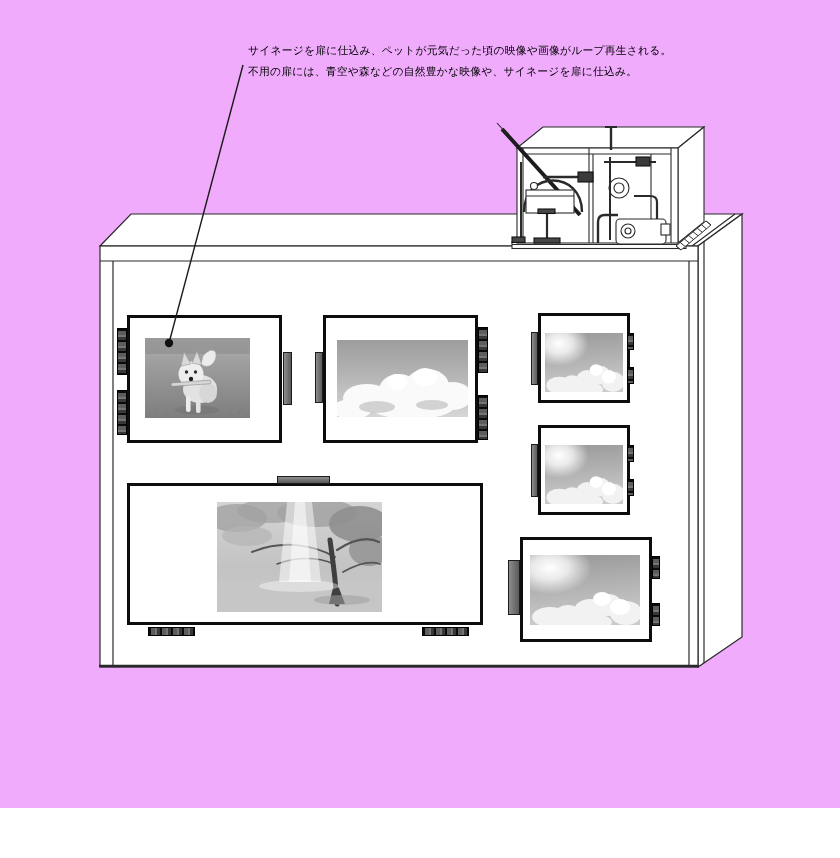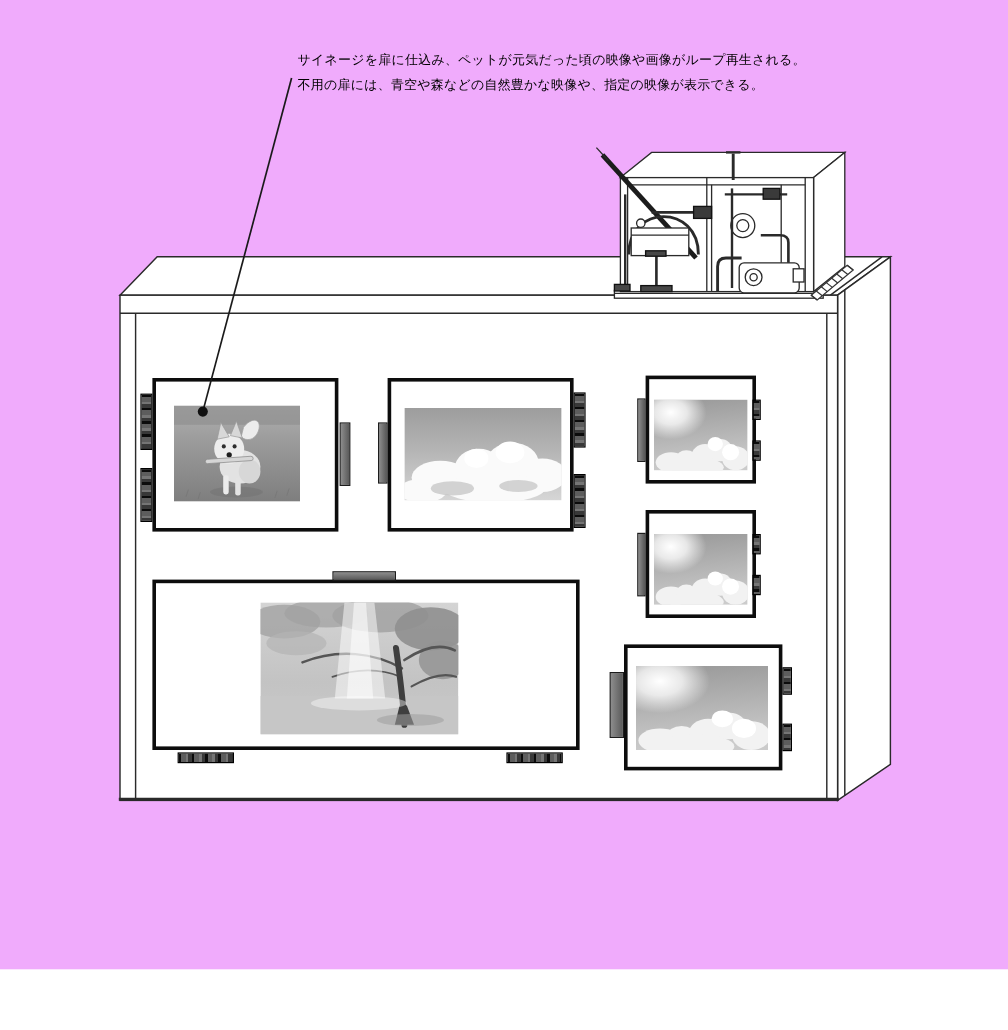--- a/index.html
+++ b/index.html
@@ -55,21 +55,21 @@
   .door-bottom-right .hinge-1{left:129px;top:16px;width:8px;height:23px;}
   .door-bottom-right .hinge-2{left:129px;top:63px;width:8px;height:23px;}
 </style>
 </head>
 <body>
 
 <div class="stage">
 
   <div class="annotation">
     <div>サイネージを扉に仕込み、ペットが元気だった頃の映像や画像がループ再生される。</div>
-    <div>不用の扉には、青空や森などの自然豊かな映像や、指定の映像が表示できる。</div>
+    <div>不用の扉には、青空や森などの自然豊かな映像や、サイネージを扉に仕込み。</div>
   </div>
 
   <svg class="structure-svg" width="840" height="858" viewBox="0 0 840 858">
     <defs>
       <linearGradient id="grSky" x1="0" y1="0" x2="0.15" y2="1">
         <stop offset="0" stop-color="#989898"></stop>
           <stop offset="1" stop-color="#cbcbcb"></stop>
       </linearGradient>
       <radialGradient id="grSun" cx="0.18" cy="0.18" r="0.38">
         <stop offset="0" stop-color="#ffffff"></stop>

